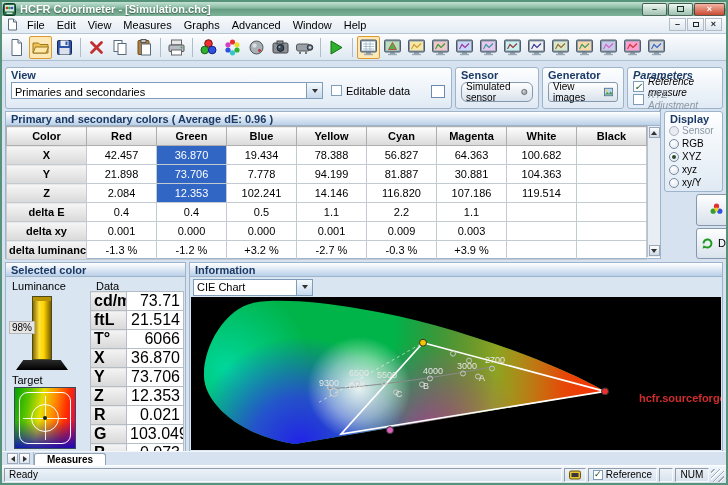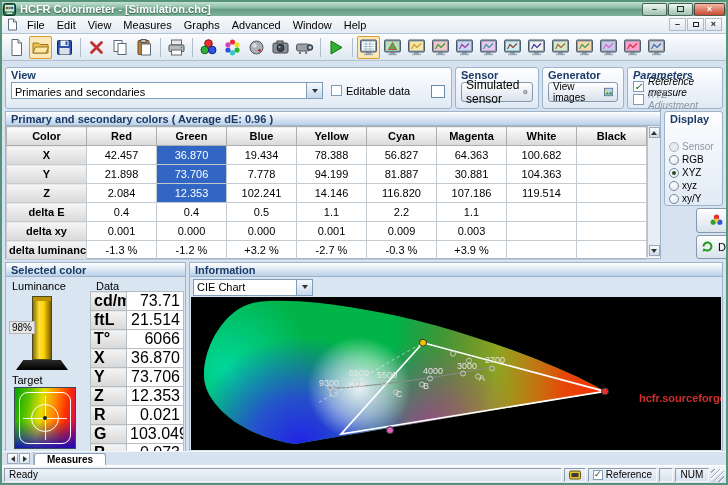--- a/index.html
+++ b/index.html
@@ -77,21 +77,21 @@
   table.measures th{background:linear-gradient(#fdfdfd,#d9d9d9);border:1px solid #aeaeae;font-weight:bold;}
   td.rowlabel{background:linear-gradient(#f6f6f6,#d9d9d9);border:1px solid #aeaeae;font-weight:bold;}
   td.hl{background:#3166c4;color:#fff;}
   .vscroll{position:absolute;right:0;top:0;width:13px;height:131px;background:#e9eef5;border-left:1px solid #b4c0cc;
     display:flex;flex-direction:column;justify-content:space-between;align-items:center;padding:1px 0;}
   .scroll-btn{width:11px;height:11px;border:1px solid #9aa8b8;background:linear-gradient(#fdfefe,#cfdae6);
     display:flex;align-items:center;justify-content:center;}
   .tri-up{width:0;height:0;border-left:3px solid transparent;border-right:3px solid transparent;border-bottom:4px solid #333;}
   
   .right-col{width:59px;display:flex;flex-direction:column;gap:2px;}
-  .gb-display{height:95px;padding:28px 4px 2px;}
+  .gb-display{height:95px;padding:12px 4px 2px;}
   .radio-row{display:flex;align-items:center;gap:3px;height:13px;}
   .rb{width:10px;height:10px;border-radius:50%;border:1px solid #7a8aa0;
     background:radial-gradient(circle at 35% 30%,#fff,#dde4ec);position:relative;flex:0 0 auto;}
   .rb.sel::after{content:"";position:absolute;left:2px;top:2px;width:4px;height:4px;border-radius:50%;background:#2a4a2a;}
   .rb.dis{background:#e8ebef;border-color:#aab4c0;}
   .action-btn{height:38px;width:100%;margin-left:32px;}
   
   .row3{display:flex;gap:3px;height:190px;}
   .selected-panel{width:181px;position:relative;background:#d9e5f1;border:1px solid #9db4ca;overflow:hidden;}
   .selected-panel .section-header{margin:-1px -1px 0 -1px;}
@@ -425,21 +425,21 @@
           <div class="cb-row">
             <span class="cb"></span>
             <span>Editable data</span>
           </div>
         </div>
         <span class="mini-grid-icon"></span>
       </div>
 
       <div class="groupbox gb-sensor">
         <span class="gb-title">Sensor</span>
-        <div class="btn panel-btn" style="font-size:12px;">
+        <div class="btn panel-btn" style="font-size:10px;border-radius:6px;">
           <span>Simulated sensor</span>
           <svg width="10" height="10" viewBox="0 0 10 10">
               <circle cx="5" cy="5" r="4" fill="#a8b0b8" stroke="#555"></circle>
               <circle cx="4" cy="4" r="1.2" fill="#e8eef2"></circle>
             </svg>
         </div>
       </div>
 
       <div class="groupbox gb-generator">
         <span class="gb-title">Generator</span>

